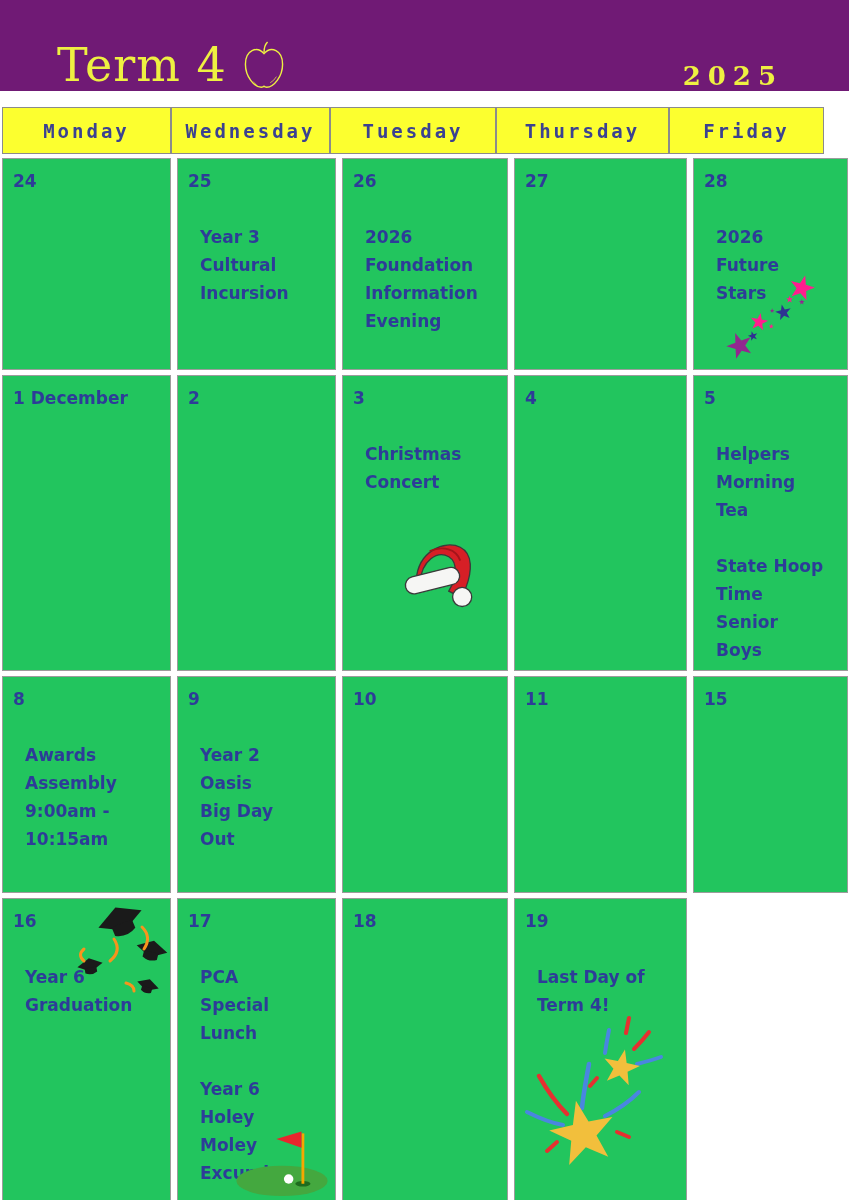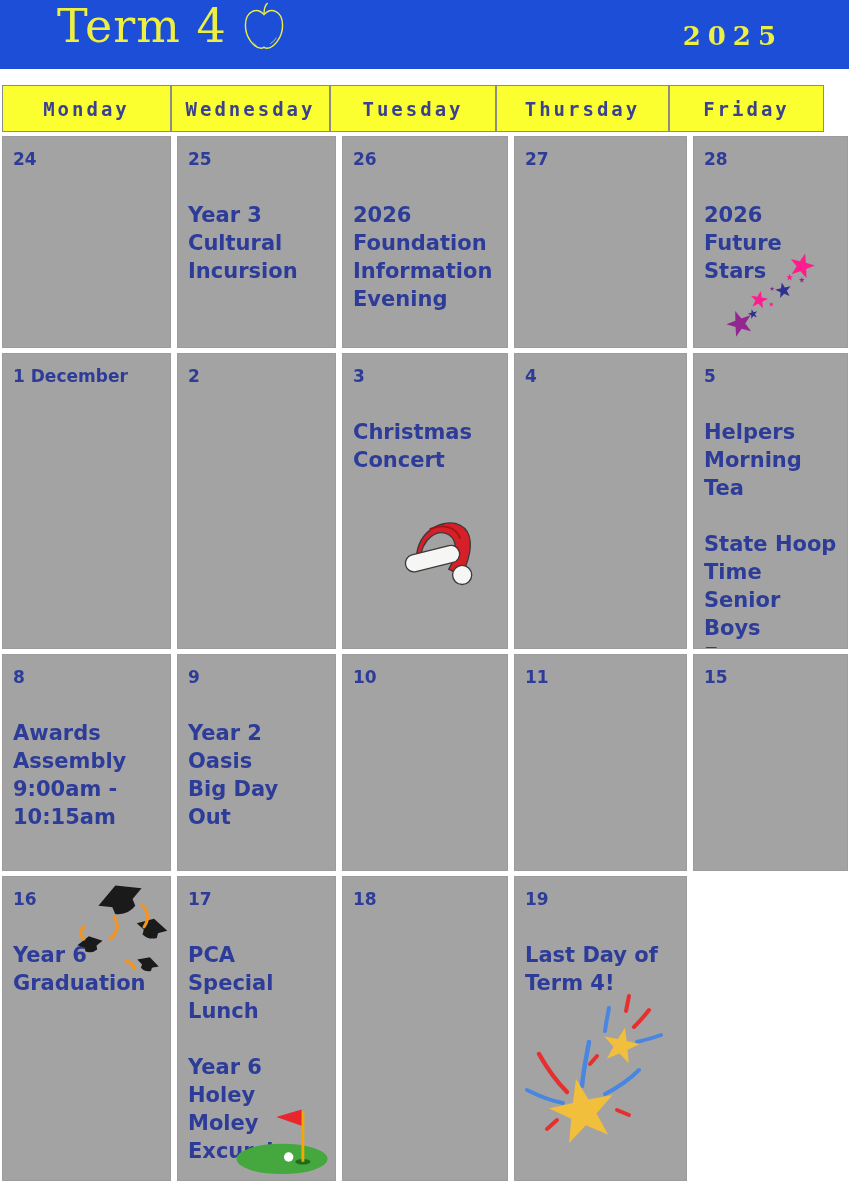--- a/index.html
+++ b/index.html
@@ -1,46 +1,46 @@
 <!DOCTYPE html>
 <html><head>
 <meta charset="utf-8">
 <style>
   * { margin:0; padding:0; box-sizing:border-box; }
   html,body { width:849px; height:1200px; background:#ffffff; overflow:hidden;
               font-family:"DejaVu Sans", sans-serif; }
 
   
-  .topbar { height:69px; background:#1d4ed8; display:flex; align-items:flex-start;
+  .topbar { height:91px; background:#701a75; display:flex; align-items:flex-end;
             justify-content:space-between; padding:0 66px 0 57px; }
   .title-wrap { display:flex; align-items:center; gap:14px; }
   .term-title { font-family:"DejaVu Serif", serif; font-size:46px; font-weight:normal;
                 color:#eef041; letter-spacing:1px; line-height:1; }
   .apple-svg { width:46px; height:50px; margin-top:2px; }
   .year { font-family:"DejaVu Serif", serif; font-weight:bold; font-size:26px;
           color:#eef041; letter-spacing:7px;margin-top:21px; }
 
   
   .day-header-row { display:grid; grid-template-columns:169px 159px 166px 173px 155px;
                     column-gap:0; padding:0 2px; margin-top:16px; }
   .day-header { height:47px; background:#fcff2f; border:1px solid #8b8b8b;
                 display:flex; align-items:center; justify-content:center;
                 font-family:"DejaVu Sans Mono", monospace; font-weight:bold;
                 font-size:19px; letter-spacing:3px; color:#3b4191; }
 
   
   .grid { display:grid; grid-template-columns:169px 159px 166px 173px 155px;
           grid-template-rows:212px 296px 217px 305px;
           column-gap:6px; row-gap:5px; padding:0 2px; margin-top:4px; }
-  .cell { background:#a3a3a3; border:1px solid #9c9c9c; padding:8px 10px;
+  .cell { background:#22c55e; border:1px solid #9c9c9c; padding:8px 10px;
           position:relative; overflow:hidden; }
   .day-num { font-size:17px; font-weight:bold; color:#2d3c98; line-height:28px; }
   .events { margin-top:28px; }
-  .events p { font-size:21px; font-weight:bold; color:#2d3c98; line-height:28px;
-              white-space:pre-line; margin:0; }
+  .events p { font-size:17px; font-weight:bold; color:#2d3c98; line-height:28px;
+              white-space:pre-line; margin:12px; }
   .events p + p { margin-top:28px; }
   .divider { position:absolute; top:26px; left:40px; right:0; height:1px;
              background:#c9c9c9; }
 
   
   .cell-icon { position:absolute; }
   .icon-shooting-stars { right:26px; bottom:4px; width:96px; height:98px; }
   .icon-santa-hat { left:58px; top:158px; width:86px; height:80px; }
   .icon-graduation-caps { right:0px; top:0px; width:102px; height:102px; }
   .icon-golf-green { right:4px; bottom:4px; width:98px; height:76px; }

